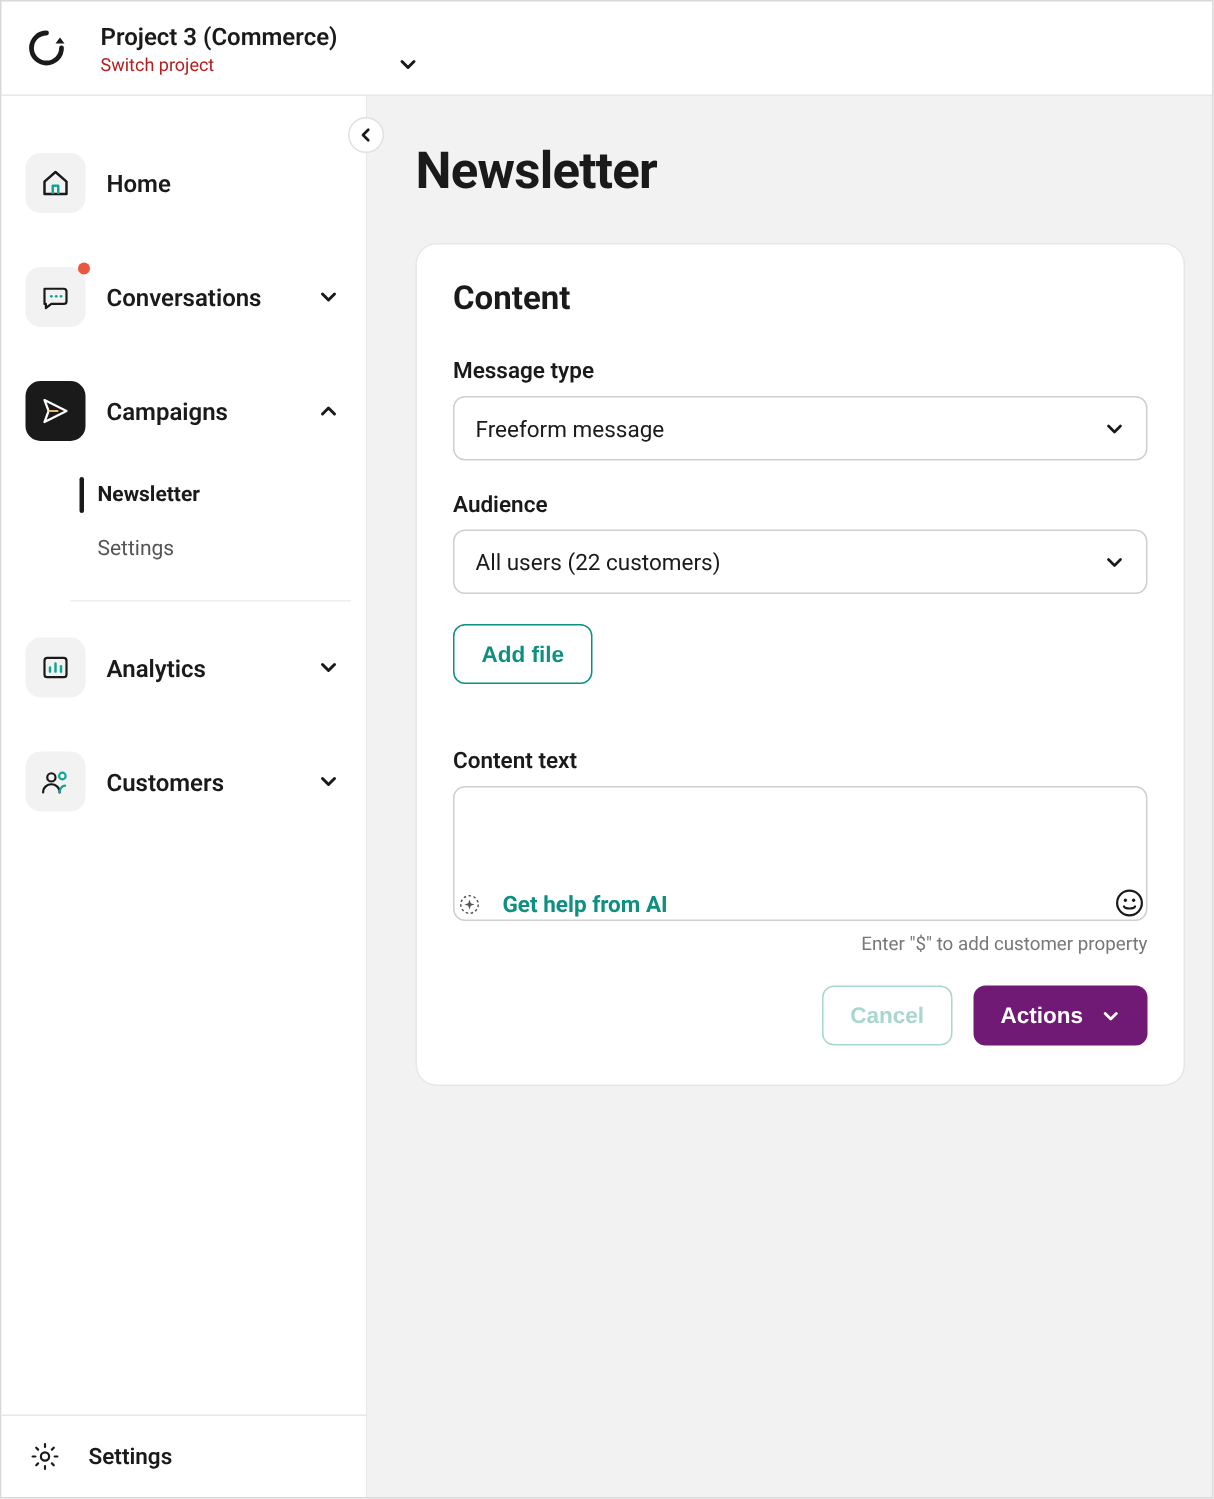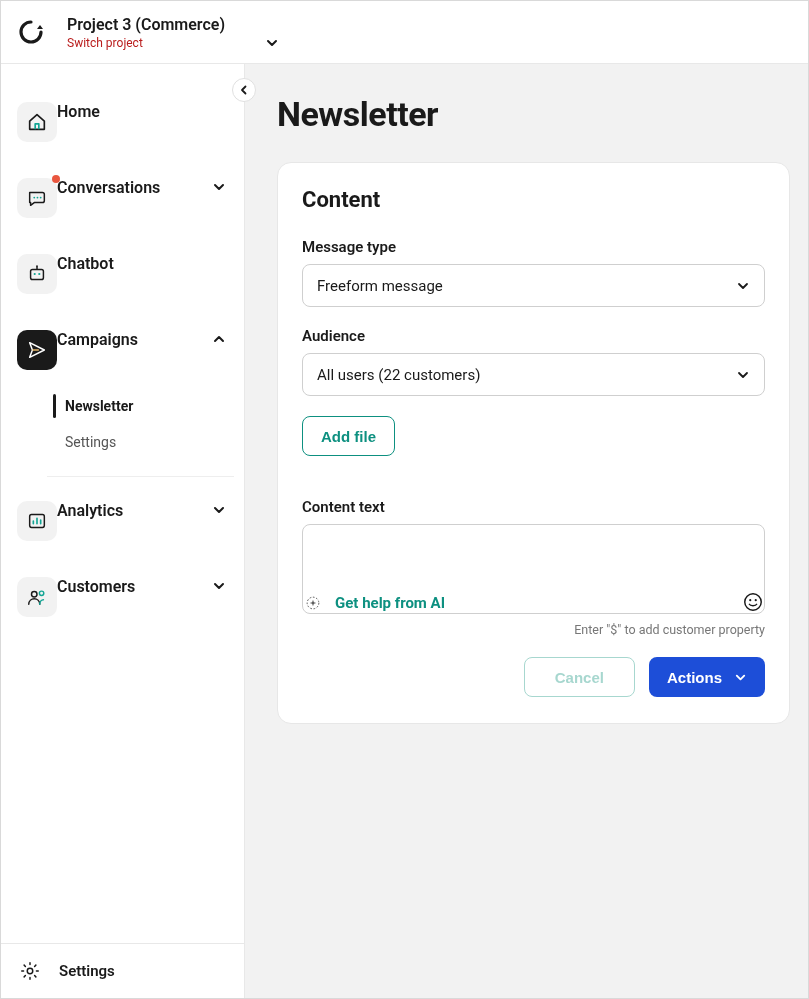--- a/index.html
+++ b/index.html
@@ -70,24 +70,26 @@
     border-radius: 50%;
     display: flex;
     align-items: center;
     justify-content: center;
     cursor: pointer;
     z-index: 5;
   }
 
   .nav-item {
     display: flex;
+    align-items: center;
     padding: 8px 6px;
     border-radius: 8px;
     cursor: pointer;
     margin-bottom: 20px;
+    gap: 14px;
   }
   .nav-item .icon-box {
     width: 40px;
     height: 40px;
     border-radius: 10px;
     display: flex;
     align-items: center;
     justify-content: center;
     background: #f2f2f2;
     position: relative;
@@ -250,33 +252,33 @@
     margin-top: 8px;
     margin-bottom: 20px;
   }
   .actions-row {
     display: flex;
     justify-content: flex-end;
     gap: 14px;
   }
   .cancel-btn {
     height: 40px;
-    padding: 0 30px;
+    padding: 0 18px;
     border: 1.5px solid #a7d7cf;
     color: #a7d7cf;
     font-weight: 700;
     font-size: 15px;
     border-radius: 8px;
     background: #fff;
     cursor: pointer;
   }
   .actions-btn {
     height: 40px;
     padding: 0 18px;
-    background: #1d4ed8;
+    background: #701a75;
     border: none;
     color: #fff;
     font-weight: 700;
     font-size: 15px;
     border-radius: 8px;
     cursor: pointer;
     display: inline-flex;
     align-items: center;
     gap: 12px;
   }
@@ -336,32 +338,20 @@
           </svg>
         </div>
         <div class="nav-label">Conversations</div>
         <div class="nav-chevron">
           <svg width="14" height="14" viewBox="0 0 14 14">
               <path d="M3 5 L7 9 L11 5" stroke="#1a1a1a" stroke-width="2" fill="none" stroke-linecap="round" stroke-linejoin="round"></path>
             </svg>
         </div>
       </div>
 
-      <div class="nav-item">
-        <div class="icon-box">
-          <svg width="22" height="22" viewBox="0 0 24 24" fill="none">
-            <rect x="5" y="7" width="14" height="11" rx="2" stroke="#1a1a1a" stroke-width="1.6"></rect>
-            <path d="M12 4 V7" stroke="#1a1a1a" stroke-width="1.6"></path>
-            <circle cx="12" cy="3.5" r="1" fill="#1a1a1a"></circle>
-            <circle cx="9.5" cy="12" r="1.2" fill="#12a594"></circle>
-            <circle cx="14.5" cy="12" r="1.2" fill="#12a594"></circle>
-          </svg>
-        </div>
-        <div class="nav-label">Chatbot</div>
-      </div>
 
       <div class="nav-item active">
         <div class="icon-box">
           <svg width="22" height="22" viewBox="0 0 24 24" fill="none">
             <path d="M4 4 L20 12 L4 20 L7 12 Z" stroke="#fff" stroke-width="1.6" stroke-linejoin="round"></path>
             <path d="M7 12 L14 12" stroke="#e7b96a" stroke-width="1.6"></path>
           </svg>
         </div>
         <div class="nav-label">Campaigns</div>
         <div class="nav-chevron">

